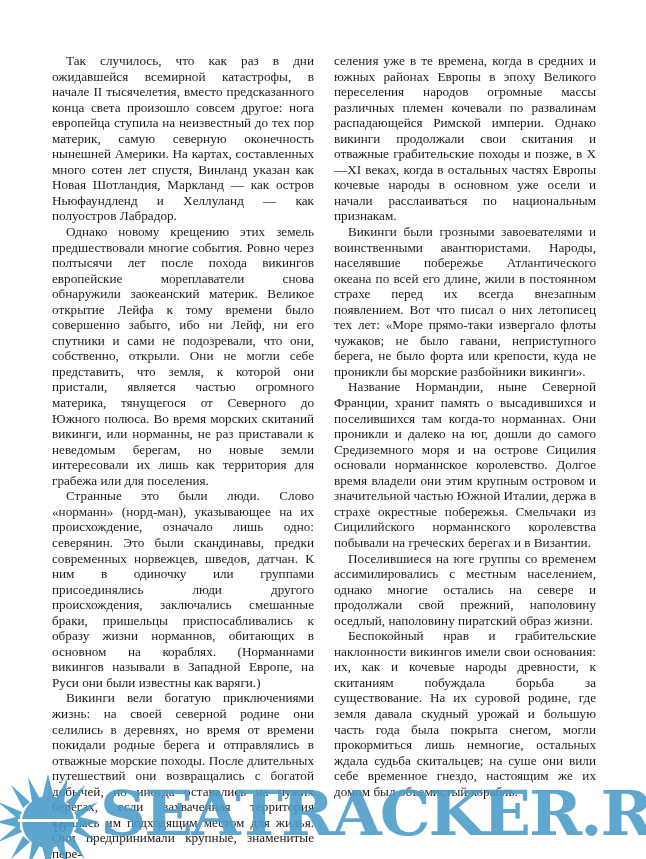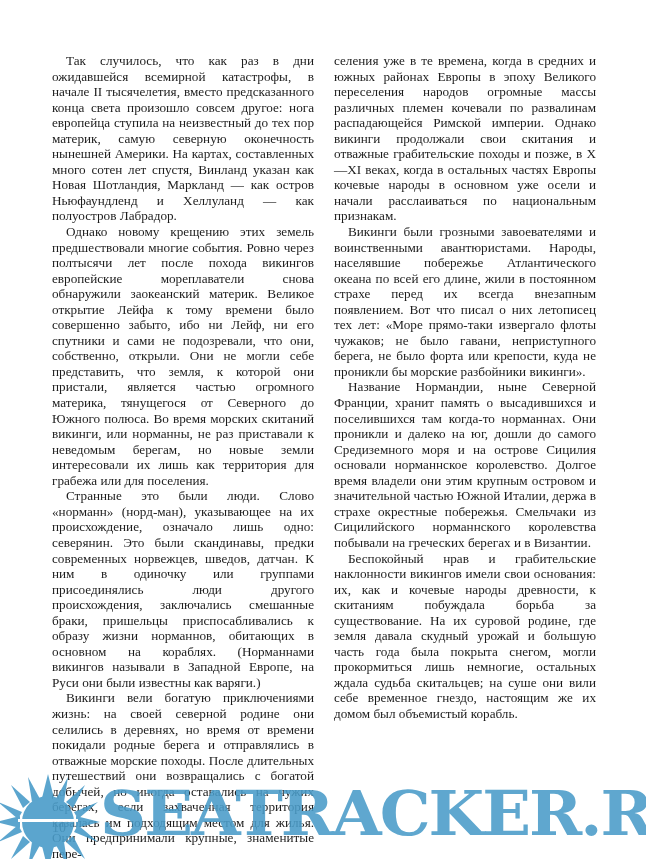--- a/index.html
+++ b/index.html
@@ -54,20 +54,21 @@
     <p>Так случилось, что как раз в дни ожидавшейся всемирной катастрофы, в начале II тысячелетия, вместо предсказанного конца света произошло совсем другое: нога европейца ступила на неизвестный до тех пор материк, самую северную оконечность нынешней Америки. На картах, составленных много сотен лет спустя, Винланд указан как Новая Шотландия, Маркланд — как остров Ньюфаундленд и Хеллуланд — как полуостров Лабрадор.</p>
     <p>Однако новому крещению этих земель предшествовали многие события. Ровно через полтысячи лет после похода викингов европейские мореплаватели снова обнаружили заокеанский материк. Великое открытие Лейфа к тому времени было совершенно забыто, ибо ни Лейф, ни его спутники и сами не подозревали, что они, собственно, открыли. Они не могли себе представить, что земля, к которой они пристали, является частью огромного материка, тянущегося от Северного до Южного полюса. Во время морских скитаний викинги, или норманны, не раз приставали к неведомым берегам, но новые земли интересовали их лишь как территория для грабежа или для поселения.</p>
     <p>Странные это были люди. Слово «норманн» (норд-ман), указывающее на их происхождение, означало лишь одно: северянин. Это были скандинавы, предки современных норвежцев, шведов, датчан. К ним в одиночку или группами присоединялись люди другого происхождения, заключались смешанные браки, пришельцы приспосабливались к образу жизни норманнов, обитающих в основном на кораблях. (Норманнами викингов называли в Западной Европе, на Руси они были известны как варяги.)</p>
     <p>Викинги вели богатую приключениями жизнь: на своей северной родине они селились в деревнях, но время от времени покидали родные берега и отправлялись в отважные морские походы. После длительных путешествий они возвращались с богатой добычей, но иногда оставались на чужих берегах, если захваченная территория казалась им подходящим местом для жилья. Они предпринимали крупные, знаменитые пере-</p>
   </div>
 
   <div class="col col-right">
     <p class="cont">селения уже в те времена, когда в средних и южных районах Европы в эпоху Великого переселения народов огромные массы различных племен кочевали по развалинам распадающейся Римской империи. Однако викинги продолжали свои скитания и отважные грабительские походы и позже, в X—XI веках, когда в остальных частях Европы кочевые народы в основном уже осели и начали расслаиваться по национальным признакам.</p>
     <p>Викинги были грозными завоевателями и воинственными авантюристами. Народы, населявшие побережье Атлантического океана по всей его длине, жили в постоянном страхе перед их всегда внезапным появлением. Вот что писал о них летописец тех лет: «Море прямо-таки извергало флоты чужаков; не было гавани, неприступного берега, не было форта или крепости, куда не проникли бы морские разбойники викинги».</p>
     <p>Название Нормандии, ныне Северной Франции, хранит память о высадившихся и поселившихся там когда-то норманнах. Они проникли и далеко на юг, дошли до самого Средиземного моря и на острове Сицилия основали норманнское королевство. Долгое время владели они этим крупным островом и значительной частью Южной Италии, держа в страхе окрестные побережья. Смельчаки из Сицилийского норманнского королевства побывали на греческих берегах и в Византии.</p>
+    <p>Поселившиеся на юге группы со временем ассимилировались с местным населением, однако многие остались на севере и продолжали свой прежний, наполовину оседлый, наполовину пиратский образ жизни.</p>
     <p>Беспокойный нрав и грабительские наклонности викингов имели свои основания: их, как и кочевые народы древности, к скитаниям побуждала борьба за существование. На их суровой родине, где земля давала скудный урожай и большую часть года была покрыта снегом, могли прокормиться лишь немногие, остальных ждала судьба скитальцев; на суше они вили себе временное гнездо, настоящим же их домом был объемистый корабль.</p>
   </div>
 
   <div class="page-number">10</div>
 
   <svg class="wm-sun" width="120" height="95" viewBox="0 0 120 95">
     <g fill="#4a9cc9">
       <circle cx="60" cy="50" r="26"></circle>
       <polygon points="60,2 66,26 54,26"></polygon>
       <polygon points="60,98 66,74 54,74"></polygon>

